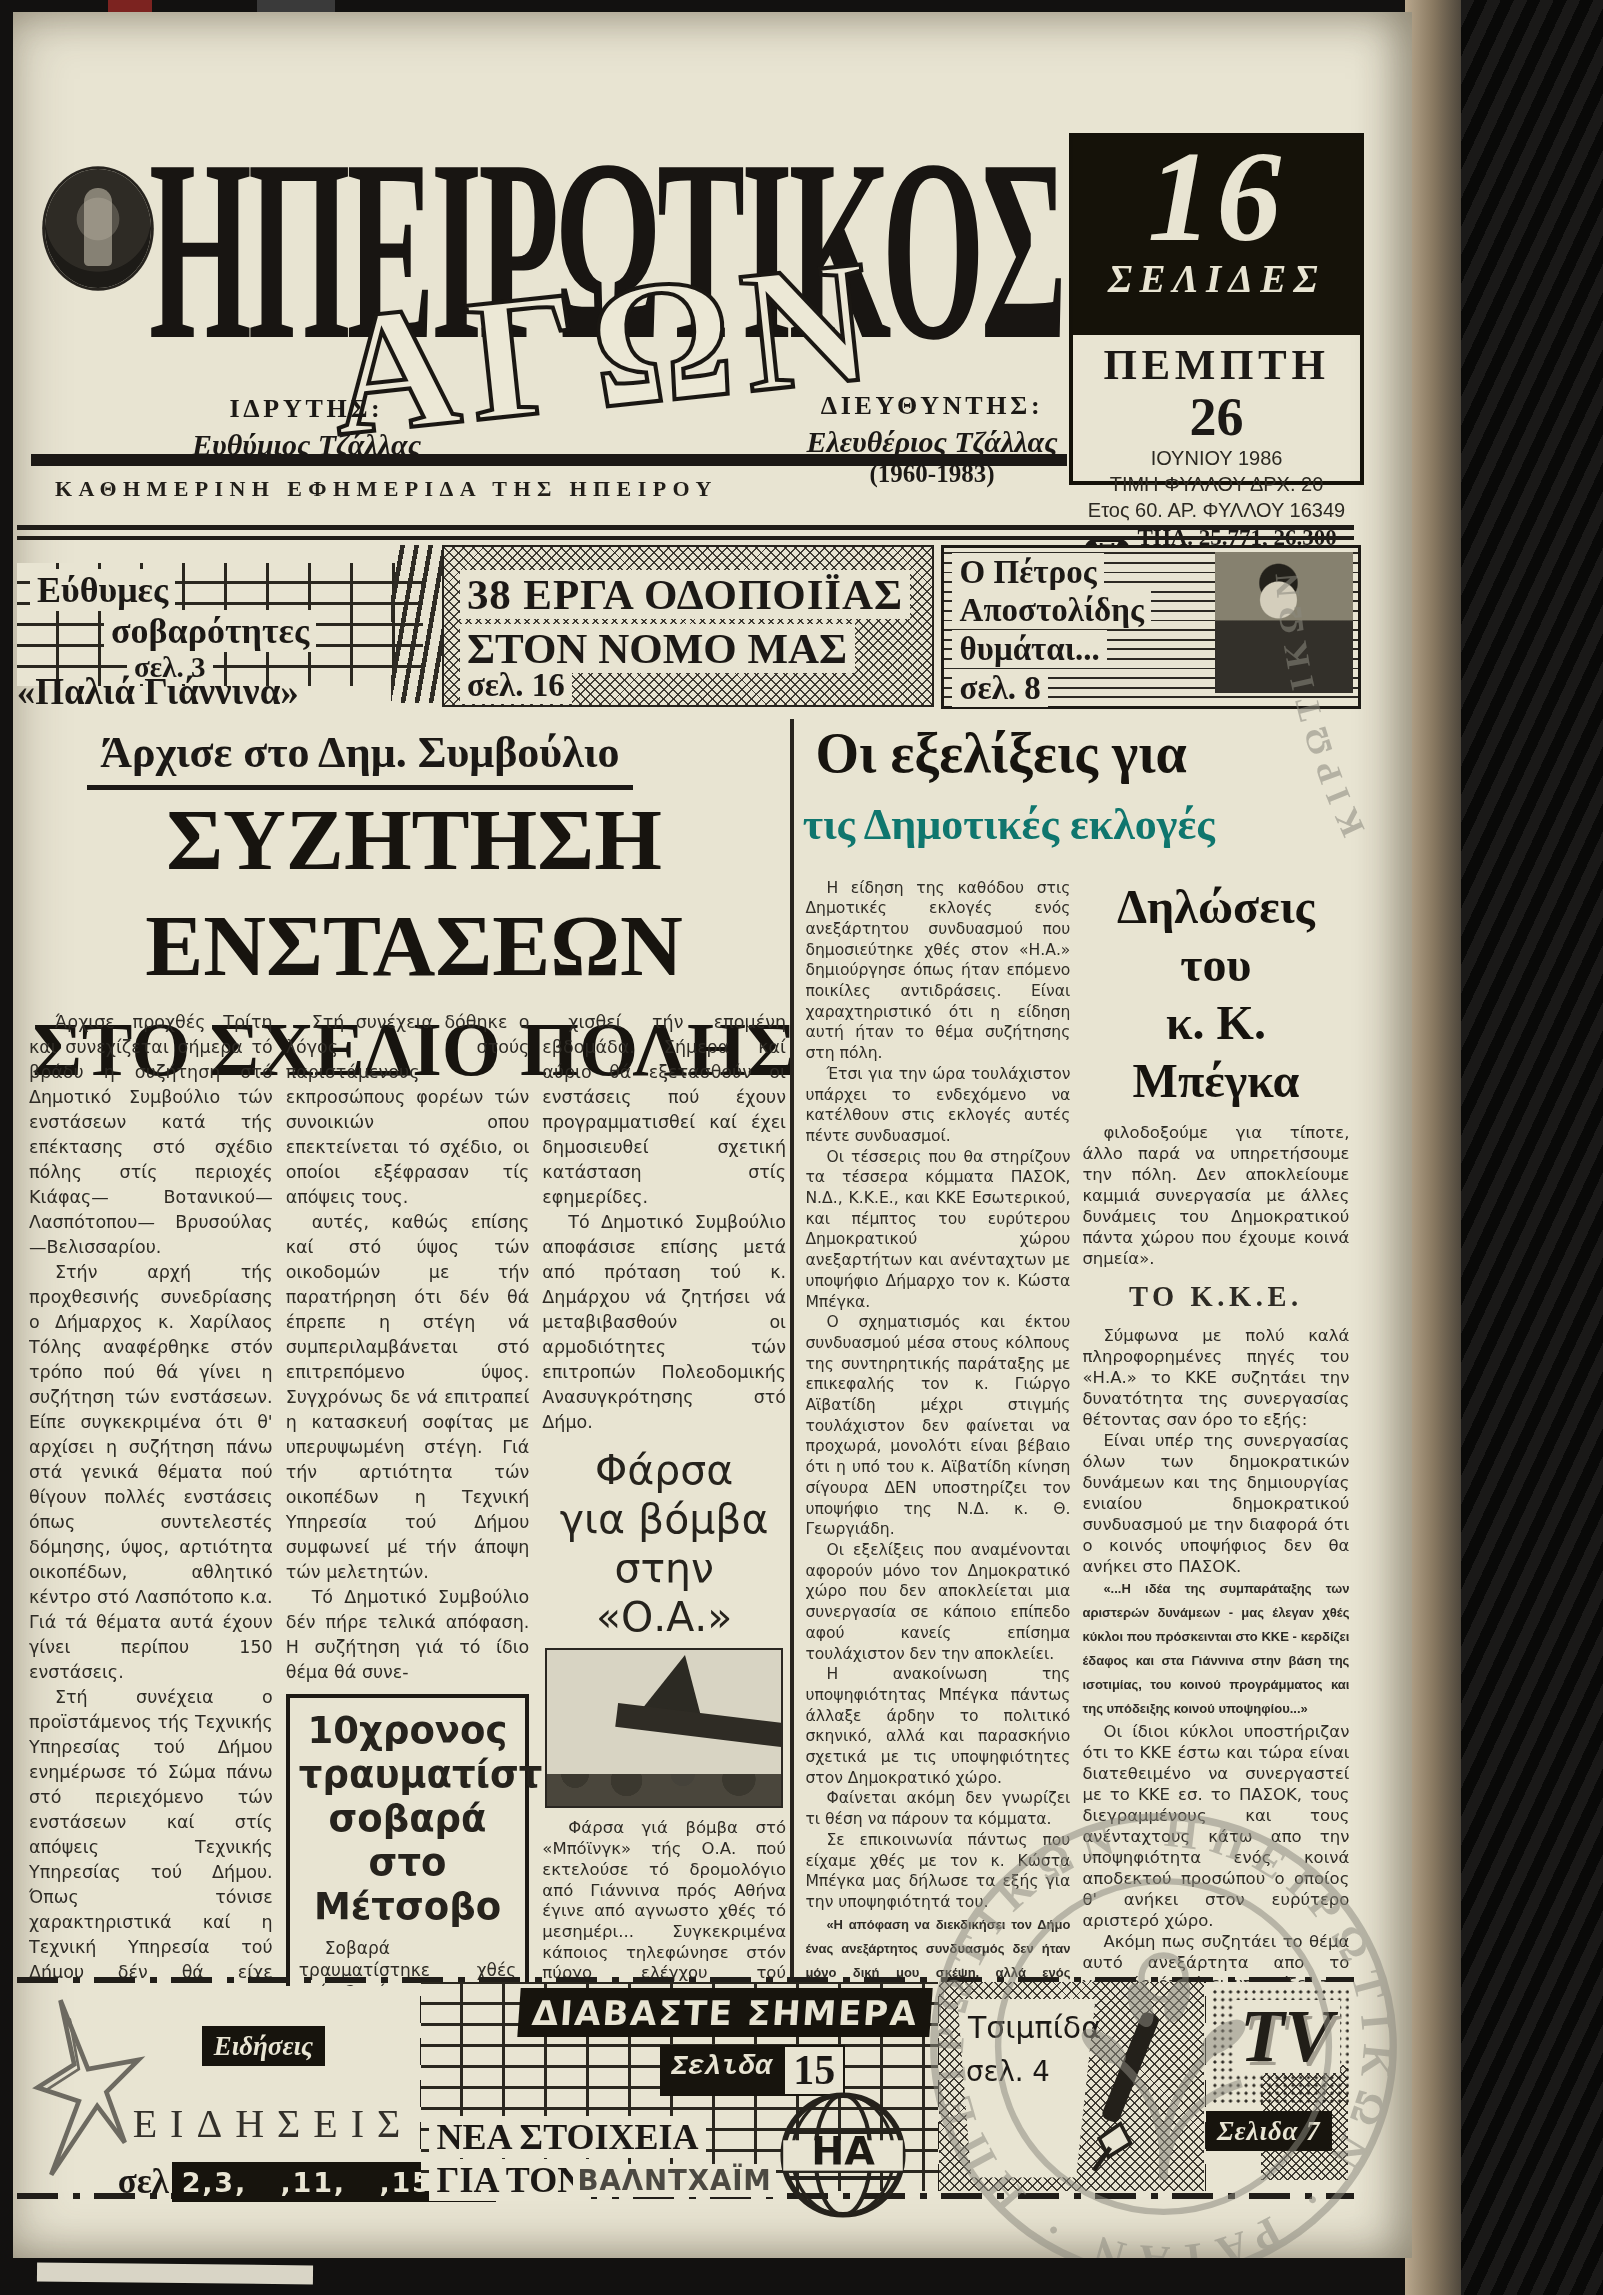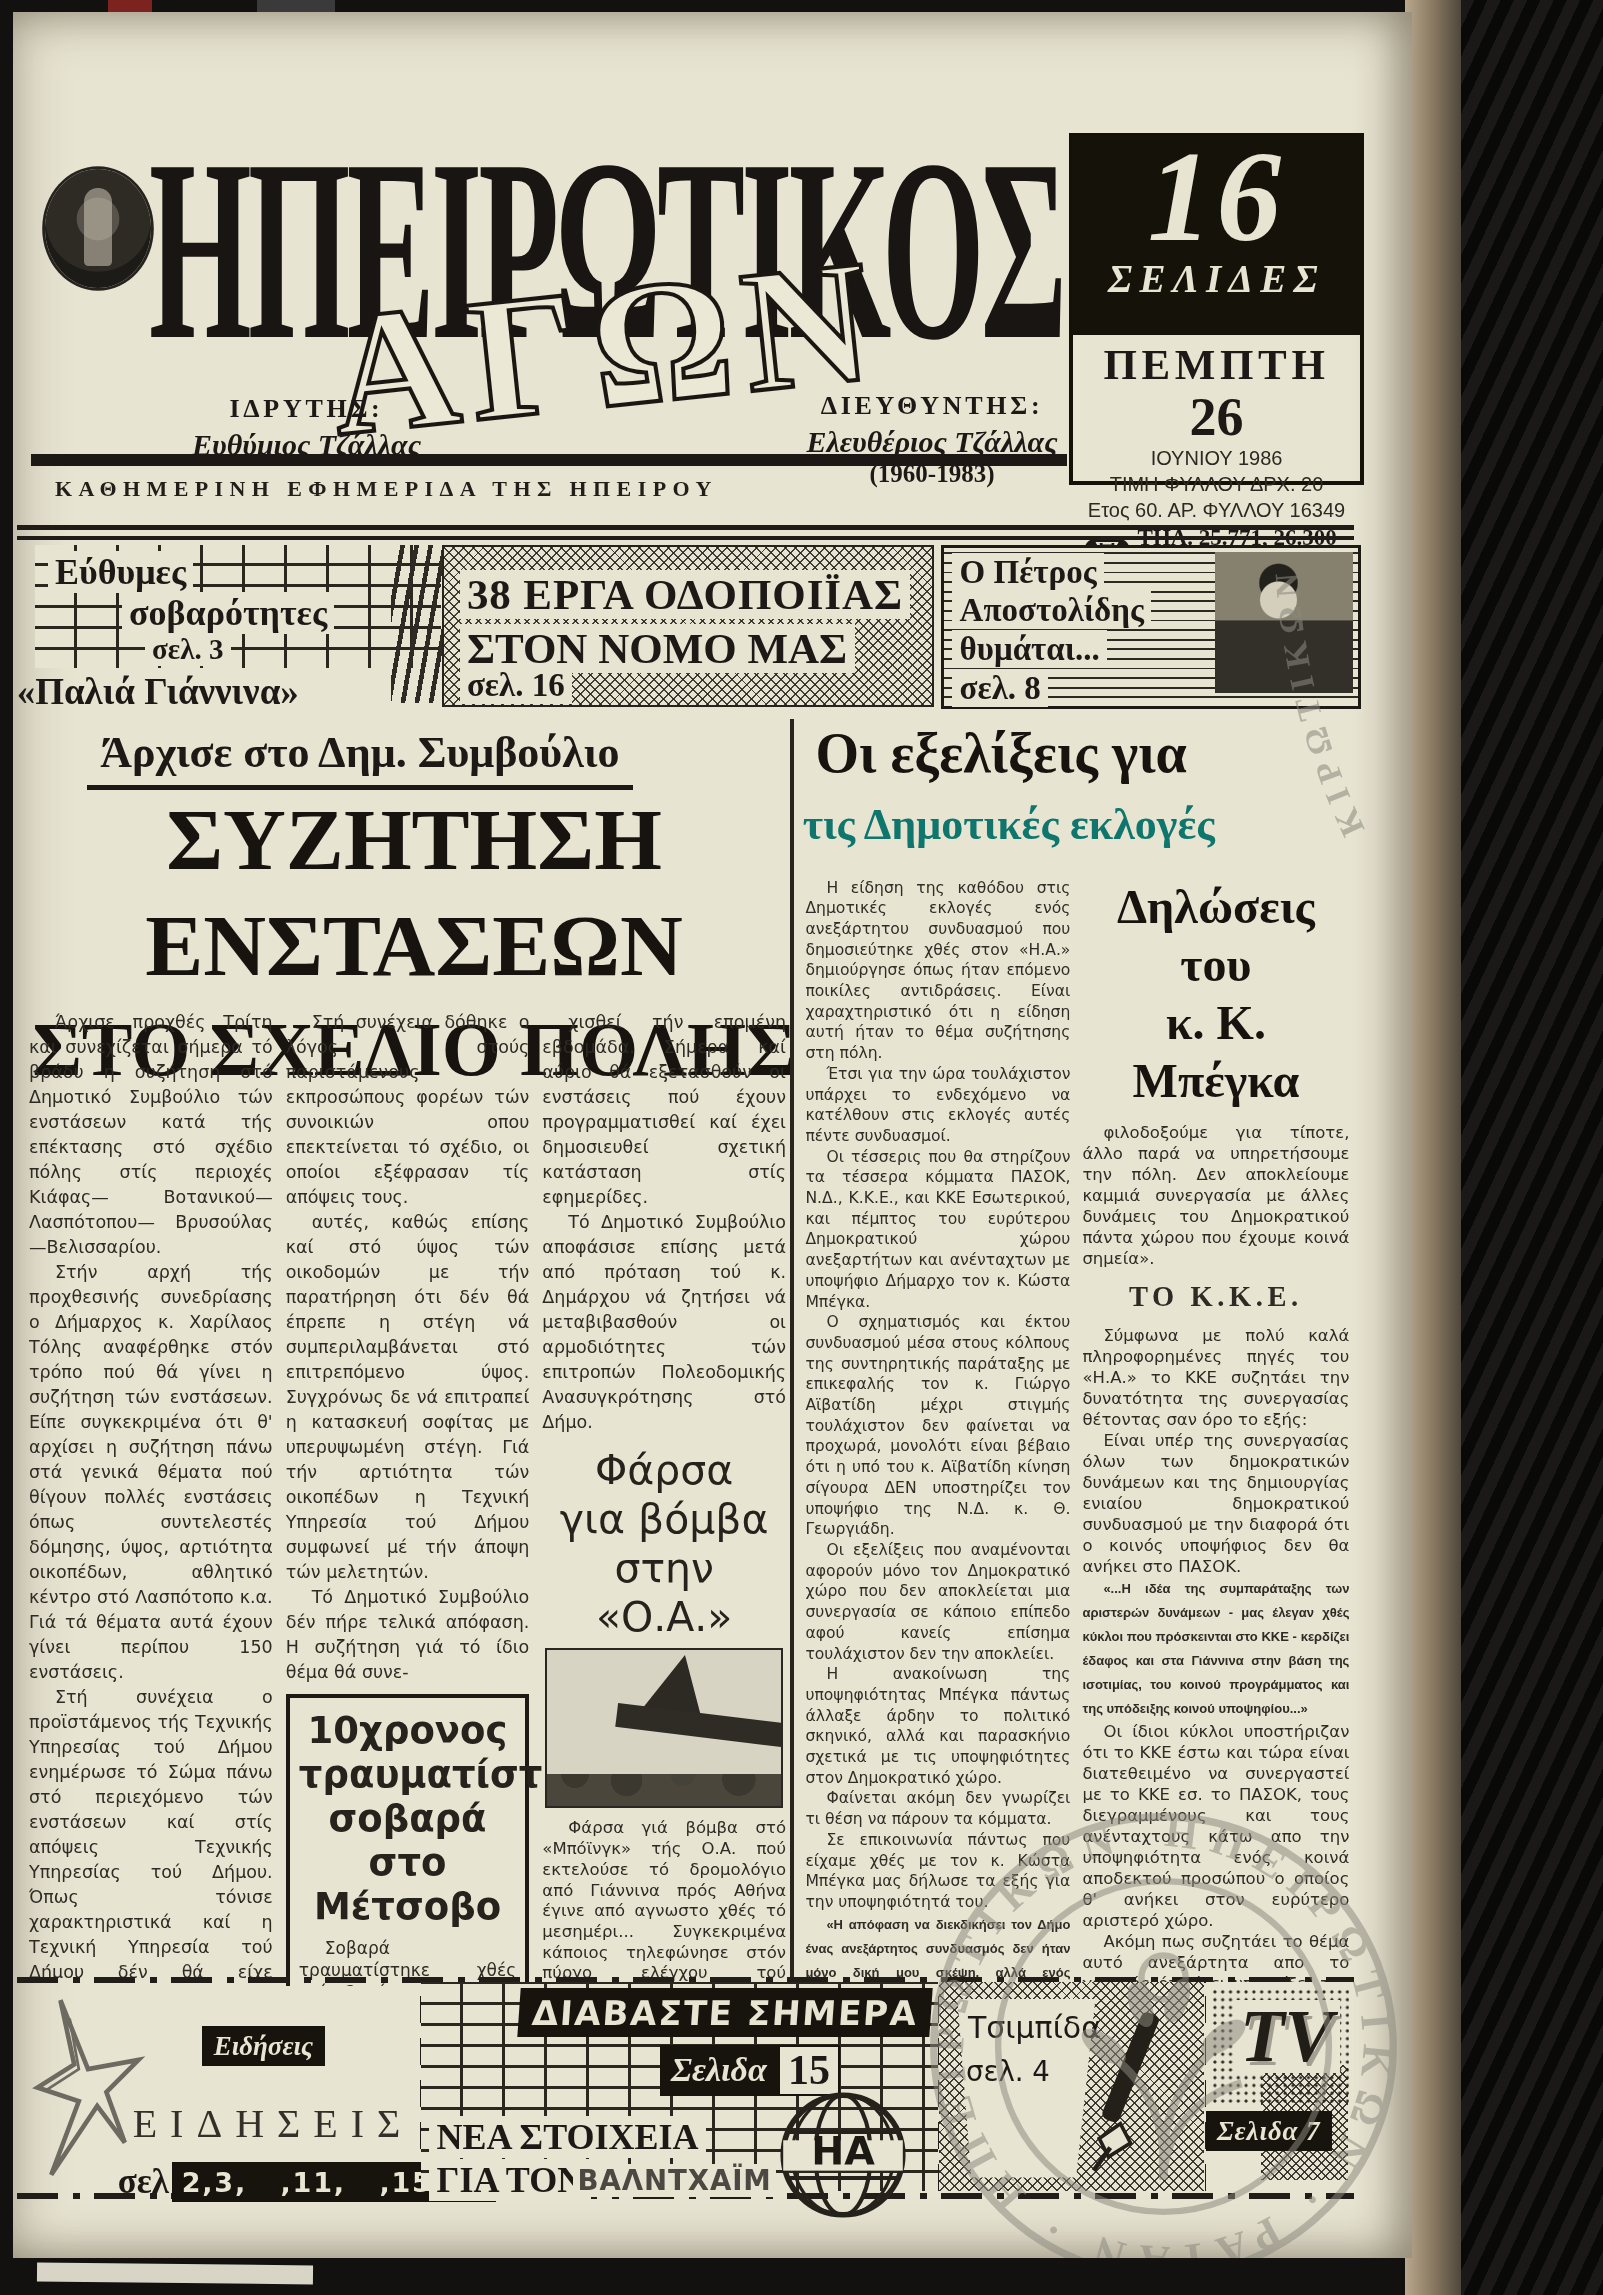--- a/index.html
+++ b/index.html
@@ -69,21 +69,21 @@
     repeating-linear-gradient(0deg,transparent 0 18.4px,#2a271f 18.4px 21px),
     repeating-linear-gradient(90deg,transparent 0 39px,#2a271f 39px 42px);}
   .xhatch{background-color:var(--paper);background-image:
     repeating-linear-gradient(45deg,rgba(38,34,28,.85) 0 1.4px,transparent 1.4px 6.9px),
     repeating-linear-gradient(-45deg,rgba(38,34,28,.85) 0 1.4px,transparent 1.4px 6.9px);}
   .hlines{background-color:var(--paper);background-image:
     repeating-linear-gradient(0deg,transparent 0 7.8px,#2c2923 7.8px 9.6px);}
   .onpat{background-color:var(--paper);padding:0 7.3px;box-decoration-break:clone;}
 
   
-  .teaser1{left:3.7px;top:533px;width:406px;height:123px;margin-left:18px;}
+  .teaser1{left:3.7px;top:551px;width:406px;height:123px;}
   .teaser1 .l1{position:absolute;left:13px;top:6.4px;font-size:36px;font-weight:bold;}
   .teaser1 .l2{position:absolute;left:87px;top:47px;font-size:36px;font-weight:bold;}
   .teaser1 .l3{position:absolute;left:110px;top:88px;font-size:29px;font-weight:bold;}
   .teaser1-below{left:3.7px;top:658px;width:413px;font-size:37px;font-weight:bold;}
   .stripes{left:378px;top:533px;width:69px;height:158px;
     background:repeating-linear-gradient(100deg,transparent 0 9.2px,#2e2b24 9.2px 13.8px);}
   .teaser2{left:429px;top:533px;width:488px;height:158px;border:2.8px solid #26231d;}
   .teaser2 .l1{position:absolute;left:15.6px;top:23px;font-size:43px;font-weight:bold;letter-spacing:0.9px;}
   .teaser2 .l2{position:absolute;left:15.6px;top:77px;font-size:43px;font-weight:bold;}
   .teaser2 .l3{position:absolute;left:15.6px;top:120px;font-size:33px;font-weight:bold;}
@@ -159,21 +159,21 @@
   .news-pages .lbl{font-size:35px;font-weight:bold;}
   .news-pages .band{background:#17140d;color:#e9e5d3;font-family:"DejaVu Sans",sans-serif;
     font-weight:bold;font-size:27px;padding:4.6px 10px;letter-spacing:1.8px;white-space:pre;}
 
   .bcomp2{left:408px;top:1970px;width:517px;height:209px;}
   .read-banner{position:absolute;left:98px;top:6.4px;background:#17140d;color:#e8e4d2;
     font-family:"DejaVu Sans",sans-serif;font-weight:bold;font-size:34px;letter-spacing:1.8px;
     padding:4.6px 13px;transform:skewX(-4deg);}
   .read-pagerow{position:absolute;left:239px;top:63px;display:flex;align-items:stretch;}
   .read-pagerow .selida{background:#17140d;color:#e8e4d2;font-style:italic;font-weight:bold;
-    font-size:34px;padding:6.4px 11px;}
+    font-size:28px;padding:6.4px 11px;font-family:Liberation Mono, monospace;}
   .read-pagerow .pnum{border:2.8px solid #17140d;background:var(--paper);font-size:42px;font-weight:bold;
     padding:0 8.3px;line-height:47px;}
   .wald1{position:absolute;left:8.3px;top:134px;font-size:36px;font-weight:bold;}
   .wald2{position:absolute;left:8.3px;top:177px;font-size:36px;font-weight:bold;}
   .wald3{position:absolute;left:152px;top:182px;font-family:"DejaVu Sans",sans-serif;
     font-size:27.6px;font-weight:bold;color:#4c4942;letter-spacing:0.9px;background:var(--paper);padding:0 4.6px;}
   .globe{position:absolute;left:353px;top:104px;}
 
   .bcomp3{left:926px;top:1970px;width:265px;height:209px;}
   .tsim-panel{position:absolute;left:18.4px;top:16.5px;width:138px;height:179px;background:var(--paper);

